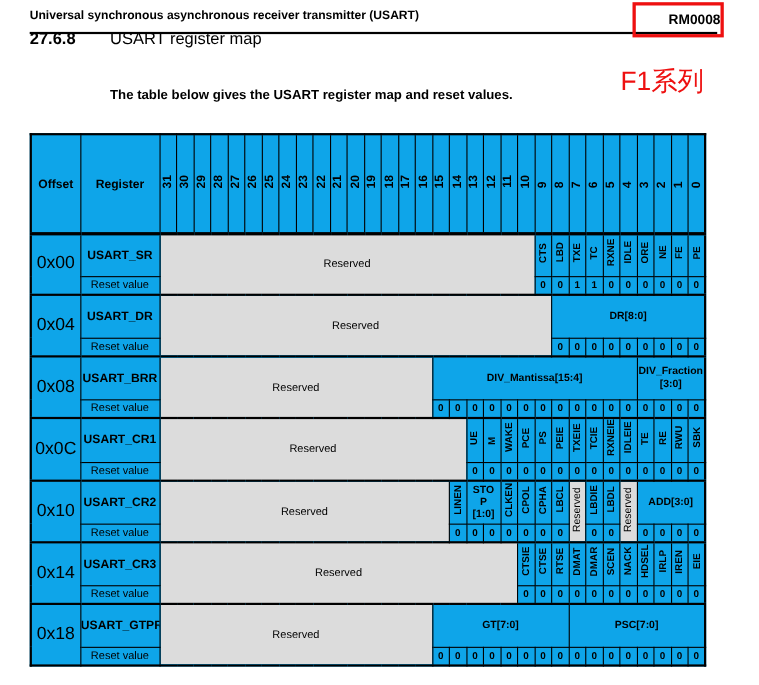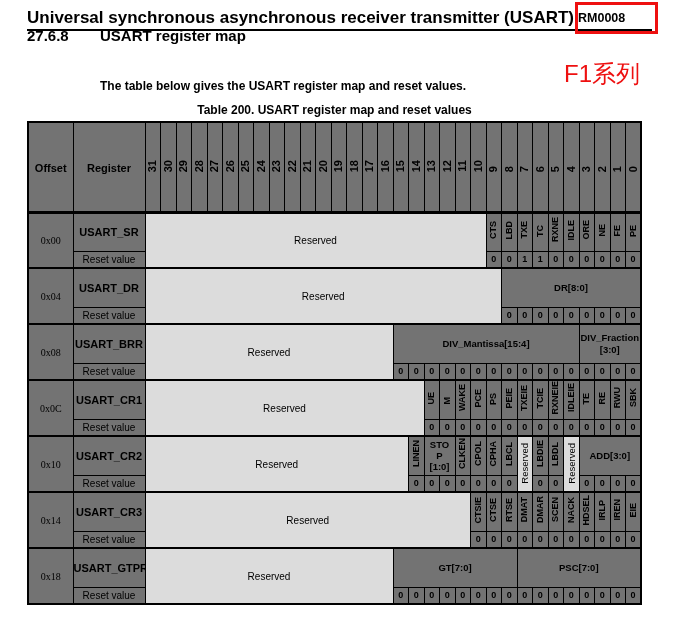--- a/index.html
+++ b/index.html
@@ -4,54 +4,54 @@
 <style>
   * { margin:0; padding:0; box-sizing:border-box; }
   html,body { background:#fff; }
   body {
     width:690px; height:623px; position:relative; overflow:hidden;
     font-family:"Liberation Sans","DejaVu Sans",sans-serif; color:#000;
   }
   .page { position:absolute; inset:0; background:#fff; }
 
   
-  .doc-title { position:absolute; left:27px; top:8px; font-size:17px; font-weight:bold; }
+  .doc-title { position:absolute; left:27px; top:8px; font-size:11px; font-weight:bold; }
   .header-rule { position:absolute; left:27px; top:29px; width:625px; height:0; border-top:2px solid #000; }
   .rm-box {
     position:absolute; left:575px; top:2px; width:83px; height:32px;
-    border:3px solid var(--accent-red); display:flex; align-items:center; justify-content:flex-start;
+    border:3px solid var(--accent-red); display:flex; align-items:center; justify-content:flex-end;
     background:transparent;
   }
   .rm-label { font-size:12.5px; font-weight:bold; }
 
   
   .section-line { position:absolute; left:27px; top:27px; display:flex; }
   .section-number { font-size:15px; font-weight:bold; width:73px; }
-  .section-title  { font-size:15px; font-weight:bold;text-align:center; }
+  .section-title  { font-size:15px; font-weight:normal;text-align:center; }
   .series-note { position:absolute; left:564px; top:44px; font-size:24px; color:var(--accent-red);margin-top:14px; }
   .intro { position:absolute; left:100px; top:79px; font-size:12px;font-weight:bold; }
   .table-caption { position:absolute; left:27px; top:103px; width:615px; text-align:center; font-size:12px; font-weight:bold; }
 
   
   .regmap-wrap { position:absolute; left:27px; top:121px; }
-  table.regmap { border-collapse:collapse; table-layout:fixed; width:615px; border:2px solid #000; background:#737373; }
+  table.regmap { border-collapse:collapse; table-layout:fixed; width:615px; border:2px solid #000; background:#0ea5e9; }
   table.regmap th, table.regmap td {
     border:1px solid #000; padding:0; text-align:center; vertical-align:middle; overflow:hidden;
   }
   table.regmap thead th { height:90px; border-bottom:3px solid #000; font-weight:bold; }
   .th-label { font-size:11px; font-weight:bold; }
   .vtext {
     writing-mode:vertical-rl; transform:rotate(180deg);
     display:inline-block; line-height:1; white-space:nowrap;
   }
   .bit-num { font-size:11px; font-weight:bold; }
   tr.reg-row td { height:39px; }
   tr.reset-row td { height:17px; }
   tr.block-start td { border-top:2px solid #000; }
-  td.offset-cell { font-size:10px;font-family:Liberation Serif, serif; }
+  td.offset-cell { font-size:16px; }
   td.name-cell { font-size:11px; font-weight:bold; }
   td.reset-label { font-size:10px;margin-top:48px; }
   td.field-v .vtext { font-size:9px; font-weight:bold; }
   td.field-h { font-size:9.5px; font-weight:bold; white-space:pre-line; line-height:1.2; }
   td.reserved-cell { background:var(--reserved-gray); font-size:10px; font-weight:normal;margin-top:44px; }
   td.reserved-cell .vtext { font-size:9.5px; font-weight:normal; }
   td.reset-cell { font-size:9px; font-weight:bold; }
 </style>
 </head>
 <body style="--accent-red: #ee1010; --reserved-gray: #dcdcdc;">
@@ -63,21 +63,20 @@
   <div class="rm-box">
     <span class="rm-label">RM0008</span>
   </div>
 
   <div class="section-line">
     <span class="section-number">27.6.8</span>
     <span class="section-title">USART register map</span>
   </div>
   <div class="series-note">F1系列</div>
   <div class="intro">The table below gives the USART register map and reset values.</div>
-  <div class="table-caption">Table 200. USART register map and reset values</div>
 
   <div class="regmap-wrap">
     <table class="regmap" id="regmap">
       <colgroup id="regmap-cols">
           <col style="width: 45px;">
           <col style="width: 72px;">
           <col>
           <col>
           <col>
           <col>

